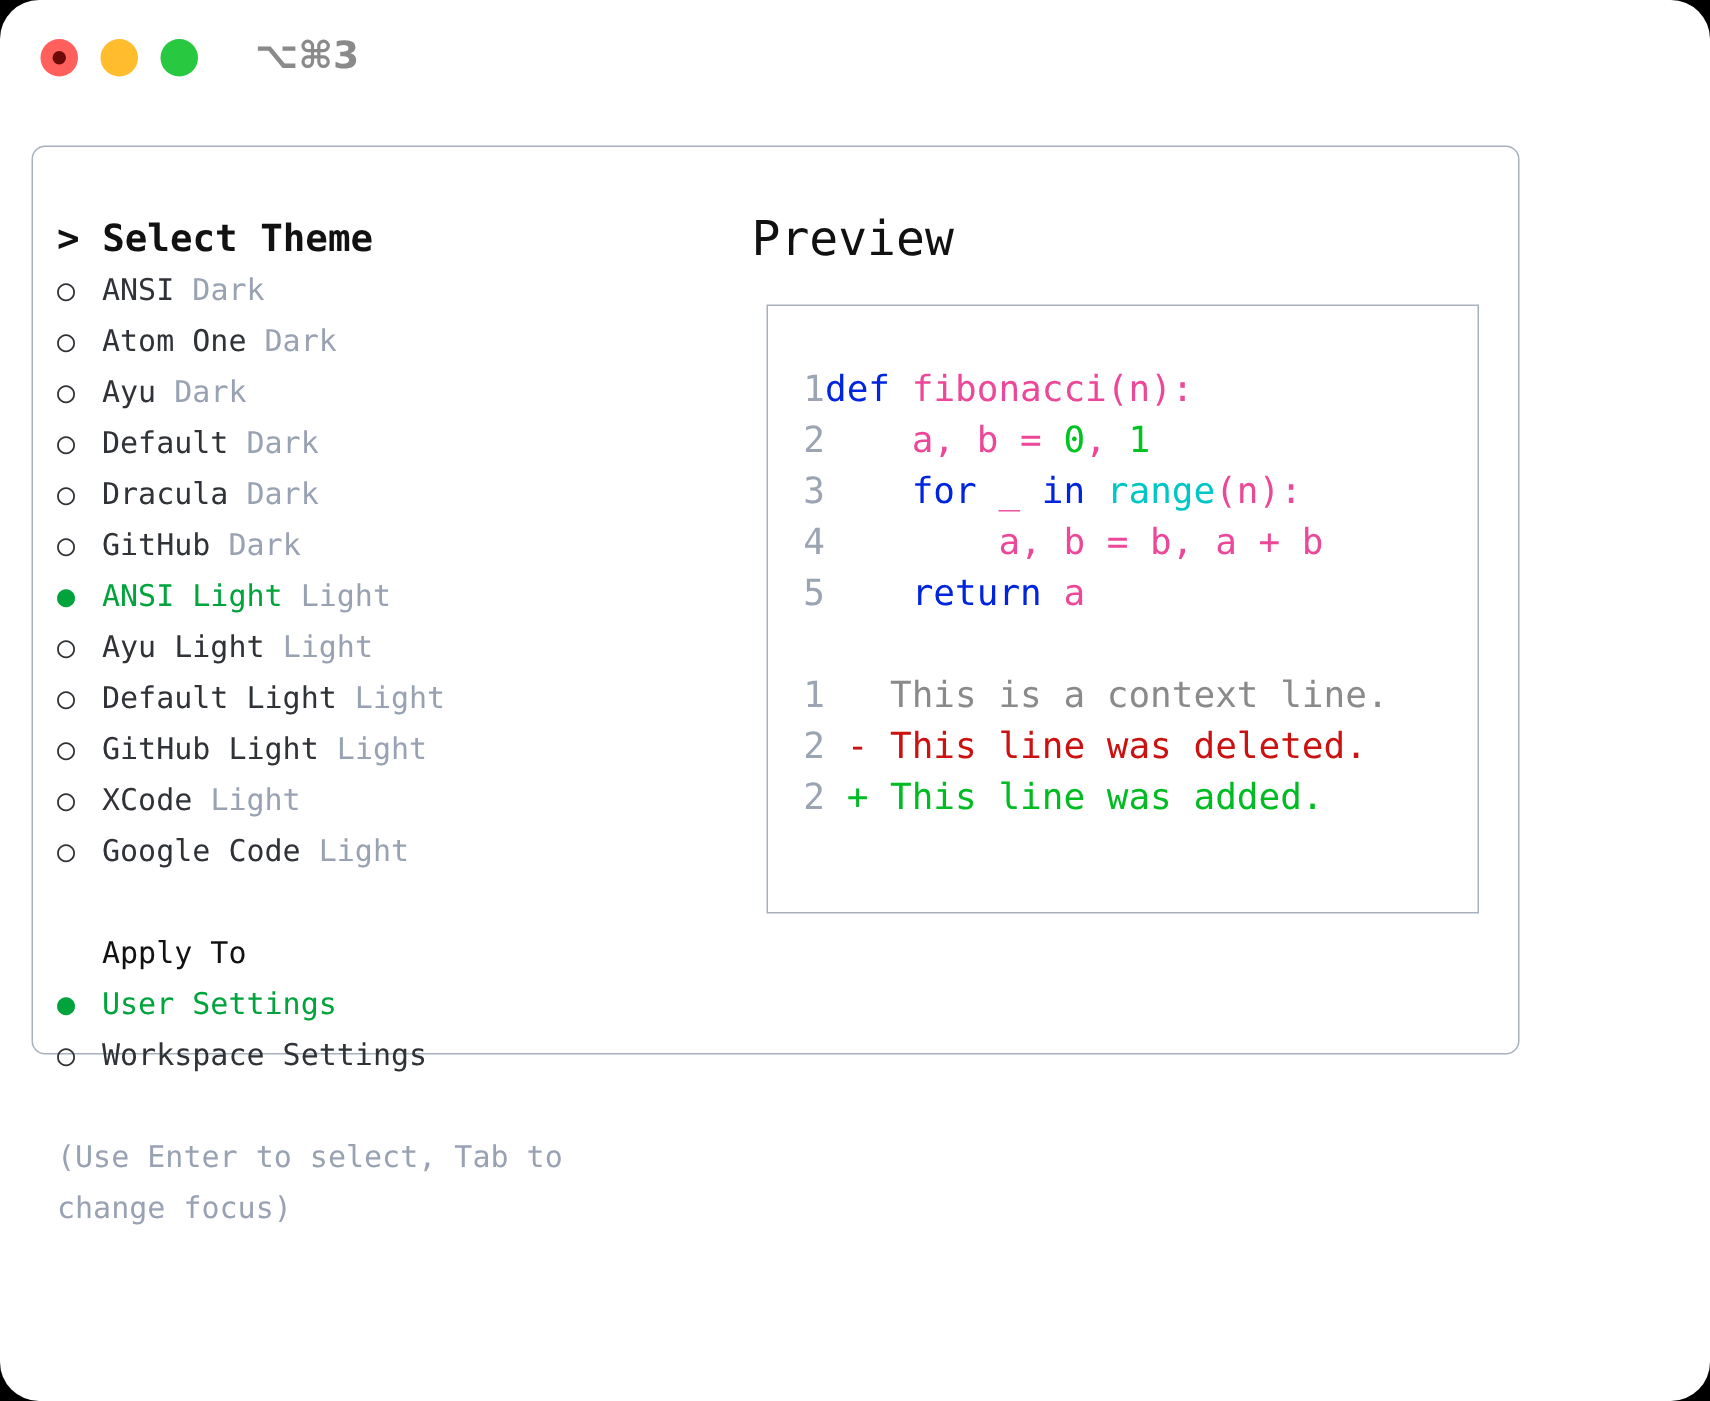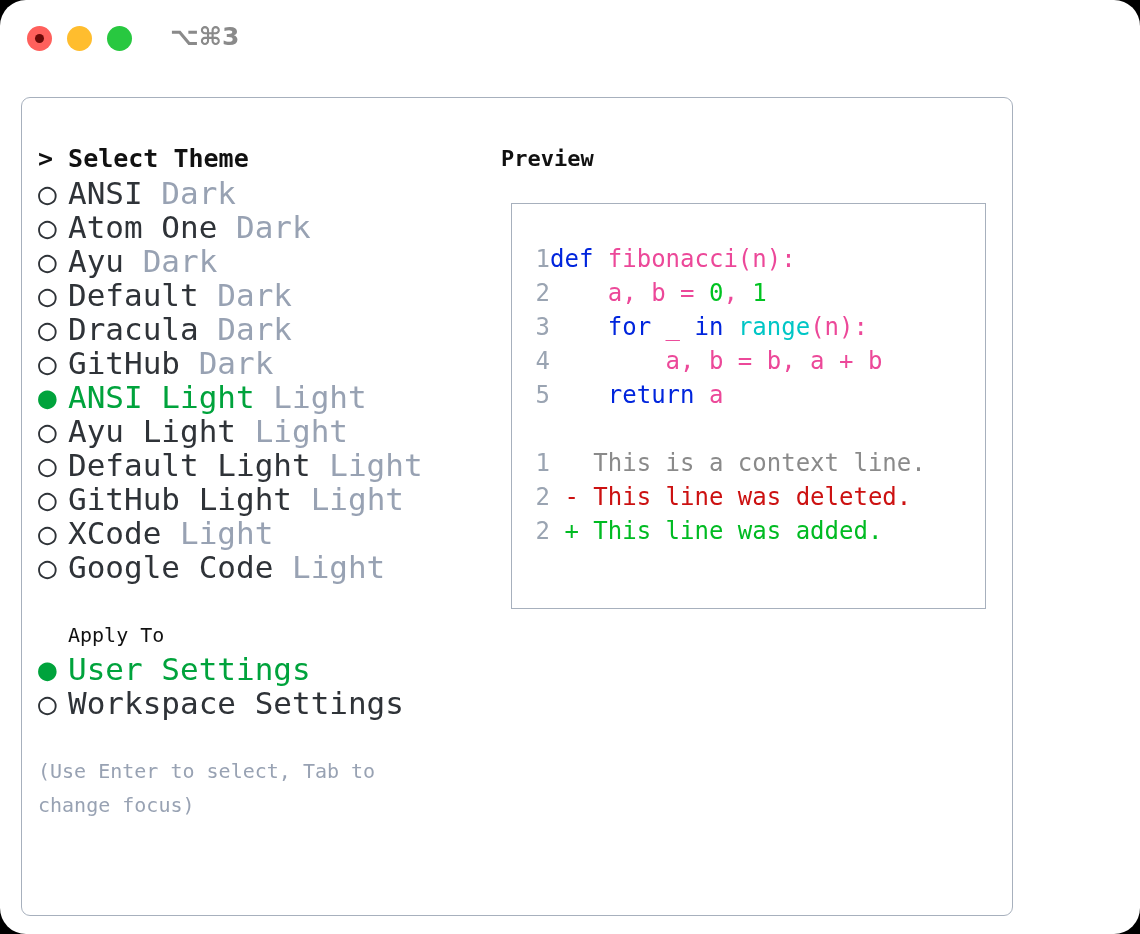--- a/index.html
+++ b/index.html
@@ -60,21 +60,21 @@
     letter-spacing: 0px;
     font-family: "DejaVu Sans", "Liberation Sans", sans-serif;
   }
 
   
   #panel {
     position: absolute;
     left: 21px;
     top: 97px;
     width: 992px;
-    height: 819px;
+    height: 606px;
     border: 1.6px solid #a7b0bd;
     border-radius: 9px;
     box-sizing: border-box;
     background: #ffffff;
   }
 
   
   #left-col {
     position: absolute;
     left: 16px;
@@ -82,21 +82,21 @@
     width: 440px;
   }
   .head-row {
     font-size: 25px;
     font-weight: bold;
     color: #111111;
     line-height: 34px;
     white-space: pre;
   }
   .opt-row {
-    font-size: 31px;
+    font-size: 20px;
     line-height: 34px;
     color: #2f3338;
     white-space: pre;
     display: block;
   }
   .marker {
     display: inline-block;
     width: 30px;
     color: #2f3338;
   }
@@ -125,22 +125,22 @@
   }
 
   
   #right-col {
     position: absolute;
     left: 479px;
     top: 44px;
     width: 500px;
   }
   #preview-title {
-    font-size: 22px;
-    font-weight: bold;
+    font-size: 32px;
+    font-weight: normal;
     color: #111111;
     line-height: 34px;
     white-space: pre;
   }
   #preview-box {
     position: absolute;
     left: 10px;
     top: 61px;
     width: 475px;
     height: 406px;

